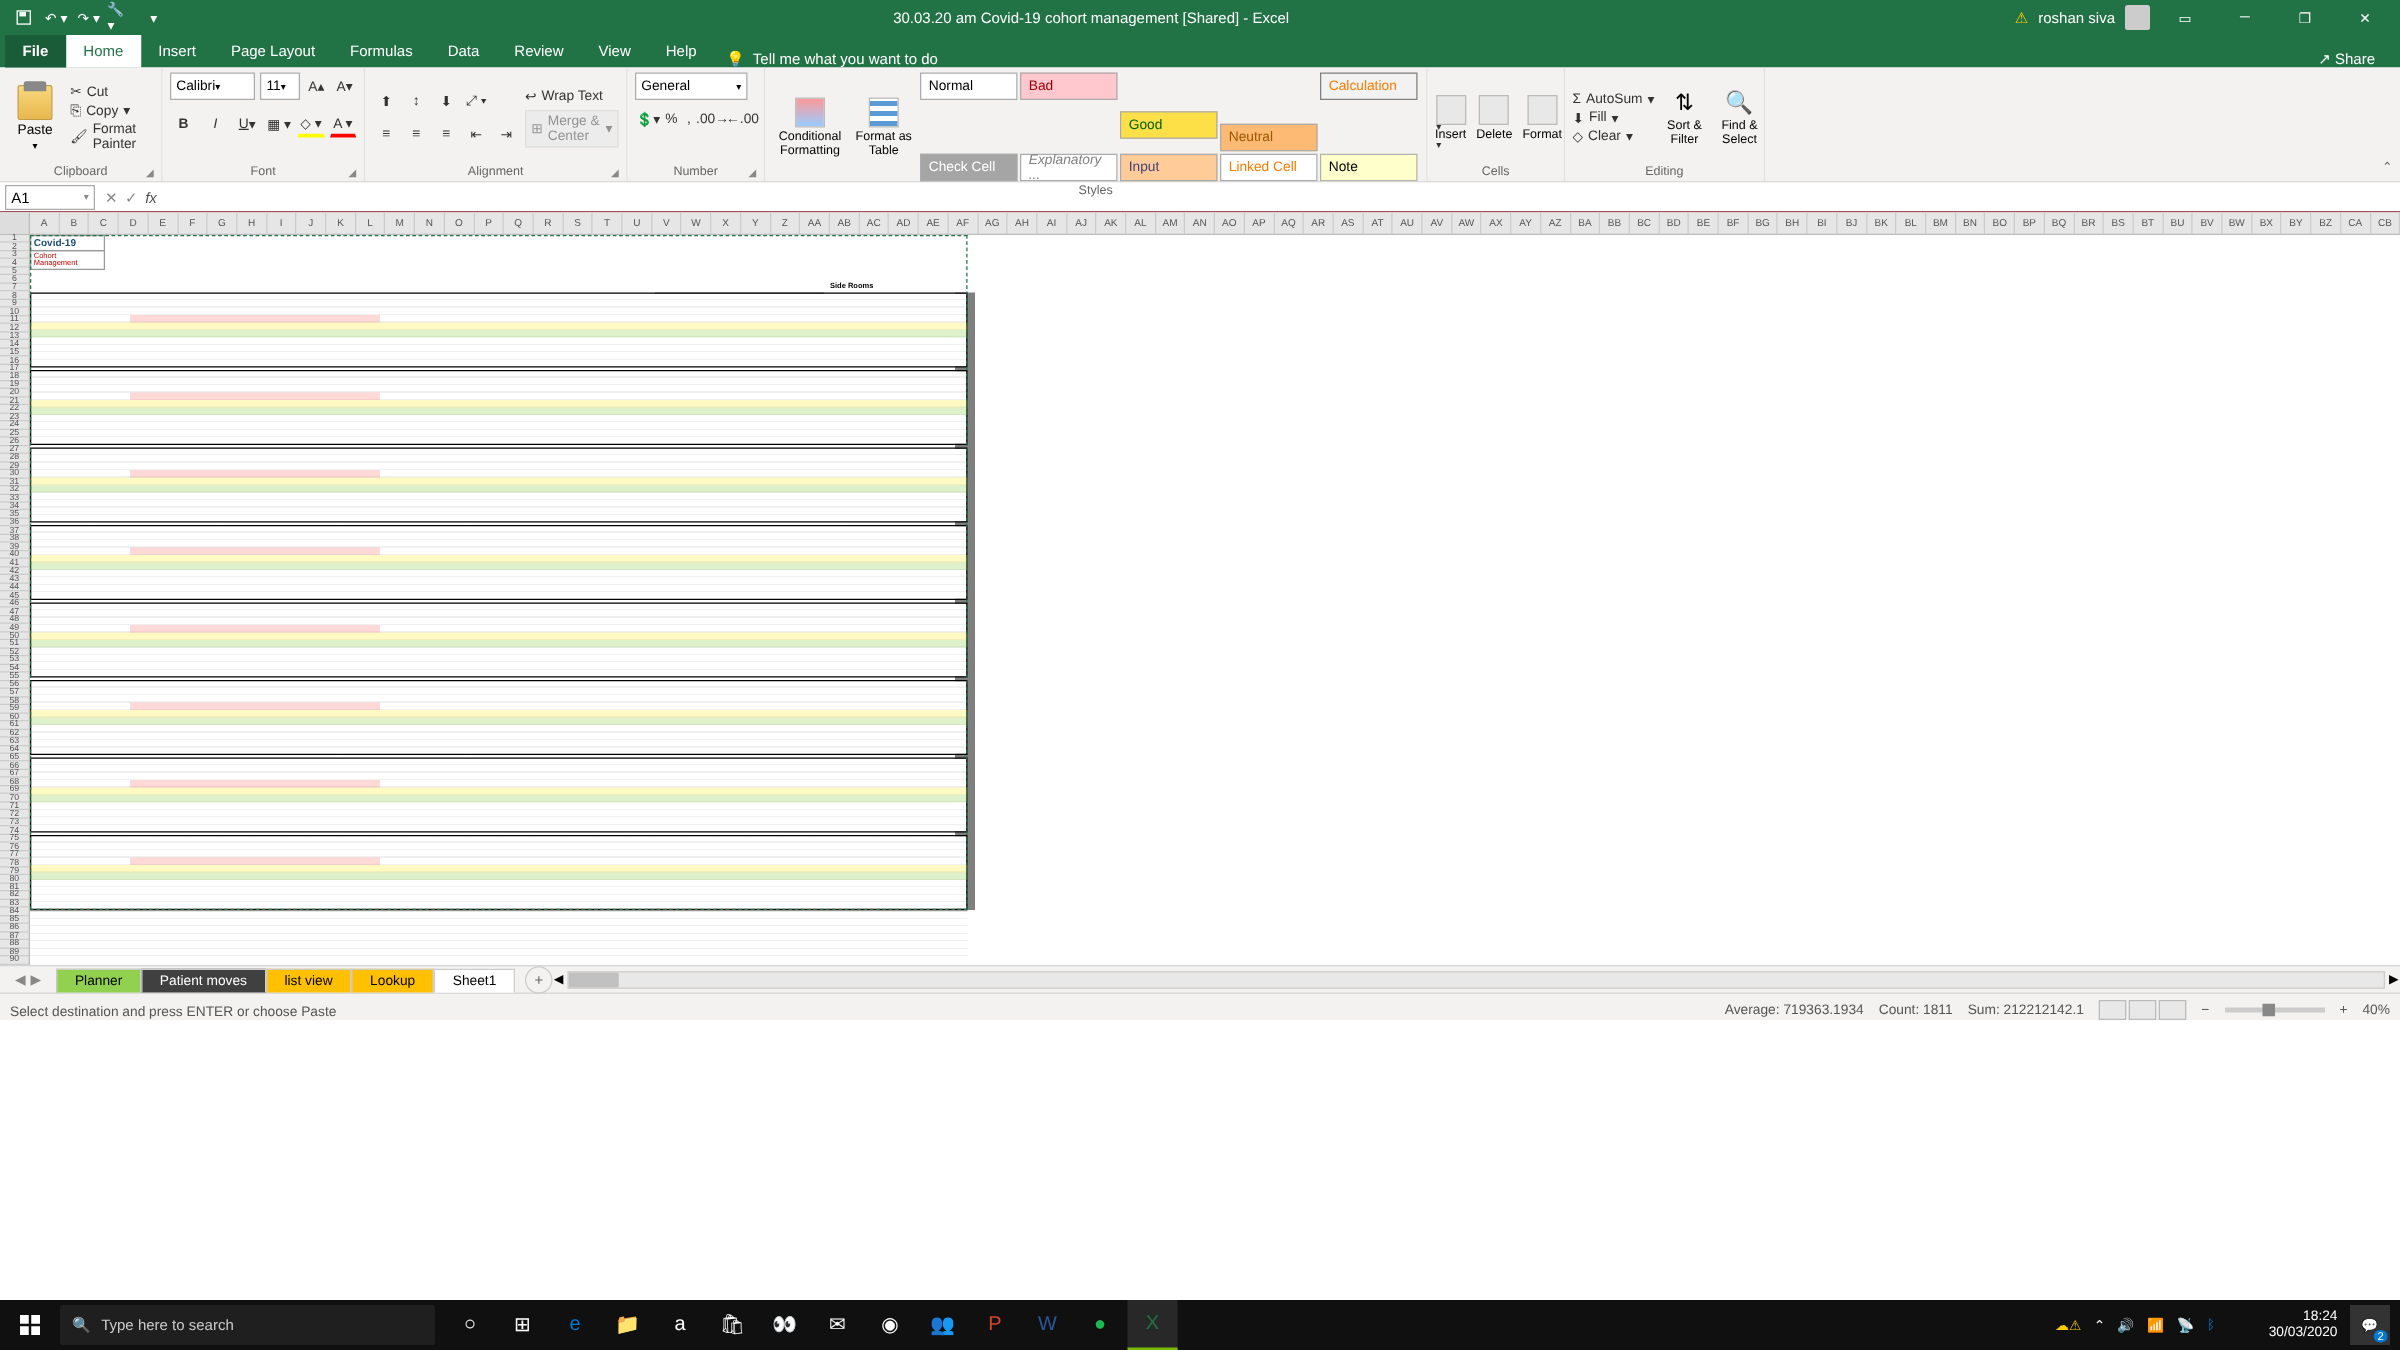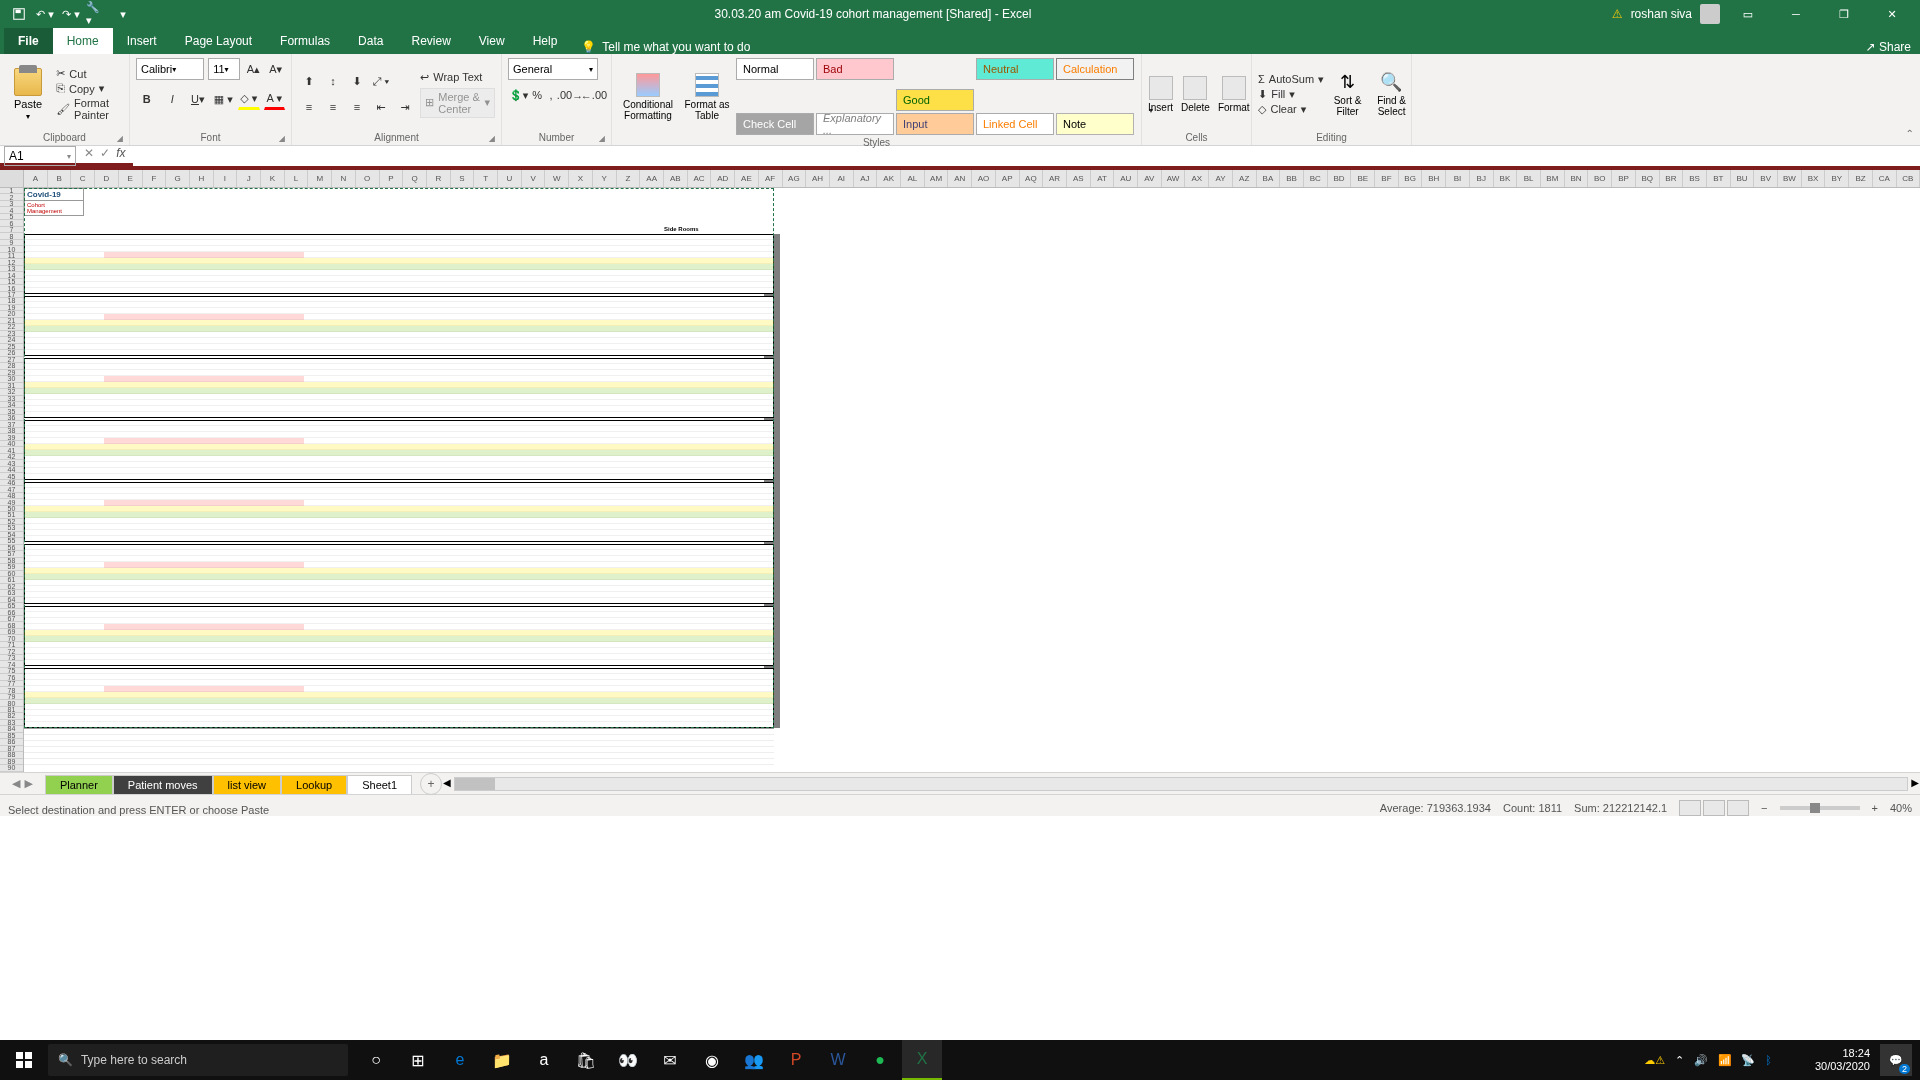--- a/index.html
+++ b/index.html
@@ -13,21 +13,21 @@
 .titlebar-right { display: flex; align-items: center; gap: 8px; padding-right: 8px; }
 .warn-icon { color: #ffcc00; }
 .avatar { width: 20px; height: 20px; background: #ccc; border-radius: 2px; display: inline-block; }
 .winbtn { width: 40px; height: 28px; display: flex; align-items: center; justify-content: center; font-size: 11px; }
 
 
 .ribbon-tabs { background: #217346; height: 26px; display: flex; align-items: flex-end; padding-left: 4px; color: #fff; font-size: 12px; }
 .tab { padding: 6px 14px; cursor: pointer; }
 .tab.file { background: #1a5c38; font-weight: bold; }
 .tab.active { background: #fff; color: #217346; }
-.tab-right { margin-left: auto; display: flex; align-items: flex-start; padding-right: 9px; gap: 6px; }
+.tab-right { margin-left: auto; display: flex; align-items: flex-start; padding-right: 20px; gap: 6px; }
 .tellme { display: flex; align-items: center; gap: 6px; color: #fff; padding-left: 10px; font-size: 12px; }
 .tellme-bulb { font-size: 12px; }
 
 
 .ribbon { background: #f3f2f1; height: 92px; display: flex; border-bottom: 1px solid #d4d4d4; font-size: 11px; }
 .group { border-right: 1px solid #e1e1e1; display: flex; flex-direction: column; padding: 4px 6px 0 6px; }
 .group-content { flex: 1; display: flex; align-items: center; gap: 4px; }
 .group-label { text-align: center; font-size: 10px; color: #666; padding: 2px 0; position: relative; }
 .group-label .launcher { position: absolute; right: 0; bottom: 2px; font-size: 8px; color: #888; }
 .clip-col { display: flex; flex-direction: column; gap: 2px; padding: 2px; }
@@ -39,35 +39,35 @@
 .font-select { border: 1px solid #ababab; background: #fff; height: 22px; font-size: 11px; padding: 0 4px; display: flex; align-items: center; }
 .fontname { width: 80px; }
 .fontsize { width: 36px; }
 .fontbtns { display: flex; gap: 2px; }
 .rbtn { width: 22px; height: 22px; display: flex; align-items: center; justify-content: center; font-size: 11px; color: #333; border: 1px solid transparent; }
 .number-fmt { border: 1px solid #ababab; background: #fff; height: 22px; width: 90px; padding: 0 4px; display: flex; align-items: center; justify-content: space-between; font-size: 11px; }
 .style-btn { width: 78px; height: 22px; border: 1px solid #ababab; display: flex; align-items: center; padding: 0 6px; font-size: 11px; }
 .style-normal { background: #fff; }
 .style-bad { background: #ffc7ce; color: #9c0006; }
 .style-good { background: #fde047; color: #006100; margin-top: 31px; }
-.style-neutral { background: #5eead4; color: #9c5700; }
+.style-neutral { background: #fdba74; color: #9c5700; margin-top: 41px; }
 .style-calc { background: #f2f2f2; color: #fa7d00; border-color: #7f7f7f; }
 .style-check { background: #a5a5a5; color: #fff; }
 .style-explan { background: #fff; color: #7f7f7f; font-style: italic; }
 .style-input { background: #ffcc99; color: #3f3f76; }
 .style-linked { background: #fff; color: #fa7d00; }
 .style-note { background: #ffffcc; border-color: #b2b2b2; }
 .styles-grid { display: grid; grid-template-columns: repeat(5, 78px); gap: 2px; }
 .cells-col { display: flex; flex-direction: column; align-items: center; gap: 2px; font-size: 10px; }
 .cells-icon { width: 24px; height: 24px; background: #e8e8e8; border: 1px solid #bbb; }
 .edit-col { display: flex; flex-direction: column; gap: 2px; font-size: 11px; }
 .collapse-ribbon { position: absolute; right: 6px; top: 128px; font-size: 10px; color: #666; }
 
 
-.formula-bar { height: 24px; background: #fff; border-bottom: 7px solid #7f1d1d; display: flex; align-items: flex-start; font-size: 12px; }
+.formula-bar { height: 24px; background: #fff; border-bottom: 1px solid #7f1d1d; display: flex; align-items: center; font-size: 12px; }
 .namebox { width: 72px; border: 1px solid #ababab; height: 20px; margin-left: 4px; padding: 0 4px; display: flex; align-items: center; justify-content: space-between; }
 .fx-btns { display: flex; gap: 6px; padding: 0 8px; color: #888; }
 .fx-label { font-style: italic; color: #555; }
 .formula-input { flex: 1; border: none; height: 20px; padding: 0 4px; }
 
 
 .worksheet { position: relative; height: 602px; background: #fff; overflow: hidden; }
 .col-headers { height: 18px; background: #e6e6e6; border-bottom: 1px solid #bbb; display: flex; font-size: 8px; color: #555; }
 .selectall { width: 24px; border-right: 1px solid #bbb; background: #ddd; }
 .ch { flex: 1; border-right: 1px solid #ccc; text-align: center; line-height: 18px; min-width: 18px; }

